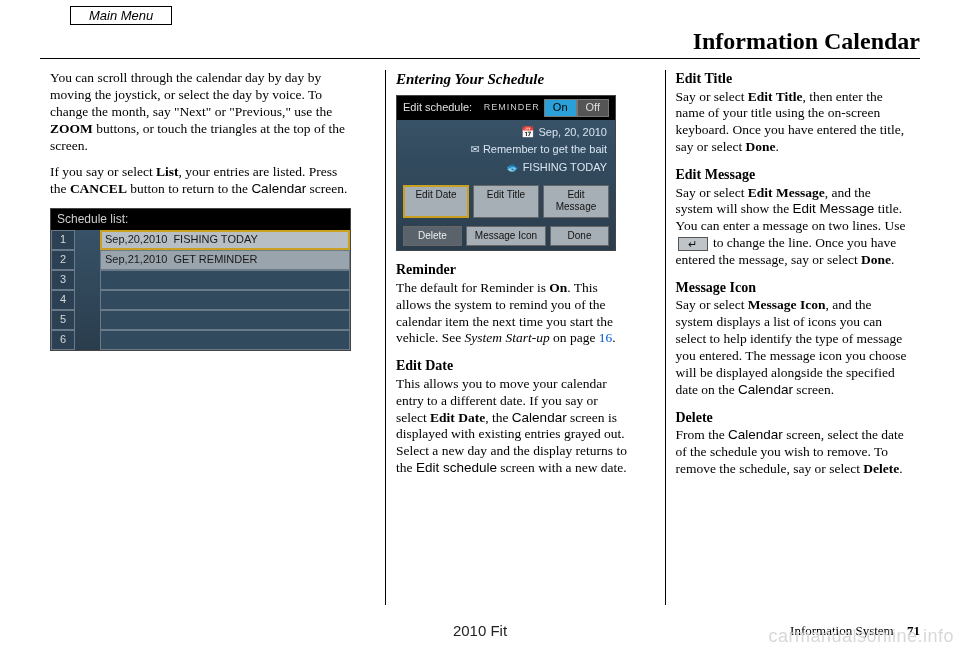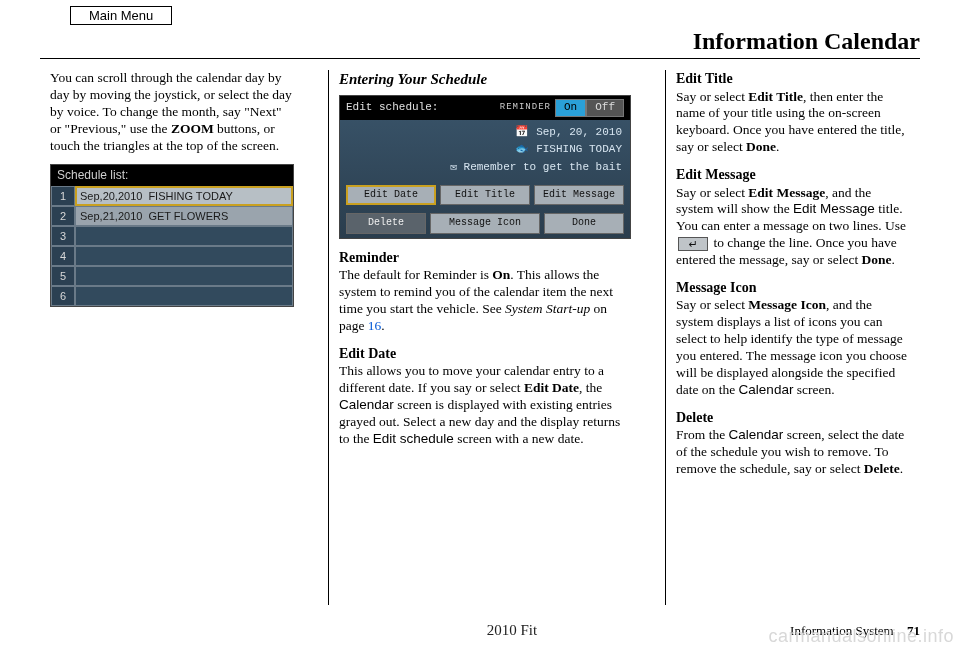--- a/index.html
+++ b/index.html
@@ -14,20 +14,21 @@
   }
   .main-menu-btn {
     position: absolute;
     top: 6px;
     left: 70px;
     border: 1px solid #000;
     padding: 1px 18px;
     font-family: Arial, sans-serif;
     font-size: 13px;
     background: #fff;
+    font-style: italic;
   }
   .page-title {
     position: absolute;
     top: 28px;
     right: 40px;
     font-size: 24px;
     font-weight: bold;
     font-family: "Times New Roman", Times, serif;
   }
   .hr {
@@ -66,21 +67,21 @@
     margin-top: 6px;
     margin-bottom: 1px;
   }
   .bold { font-weight: bold; }
   .italic { font-style: italic; }
   .sans { font-family: Arial, sans-serif; }
   .link { color: #0057d6; }
 
   
   .nav-shot {
-    width: 244px;
+    width: 301px;
     margin: 6px 0 10px;
     background: linear-gradient(#3a556b,#2a3d4d);
     border: 1px solid #444;
     font-family: Verdana, Arial, sans-serif;
     color: #e0e0e0;
   }
   .nav-shot .hdr {
     background: #000;
     color: #cfcfcf;
     padding: 3px 6px;
@@ -89,32 +90,32 @@
   .nav-shot .list { display:flex; }
   .nav-shot .nums { width: 24px; }
   .nav-shot .nums div, .nav-shot .rows .row {
     height: 20px;
     border: 1px solid #6a7a88;
     display:flex; align-items:center; justify-content:center;
     font-size: 11px;
   }
   .nav-shot .nums div { background:#2b4052; color:#d8d8d8; }
   .nav-shot .rows { flex:1; }
-  .nav-shot .rows .row { justify-content:flex-start; padding-left:4px; background:#9aa4ad; color:#1a1a1a; }
+  .nav-shot .rows .row { justify-content:flex-start; padding-left:4px; background:#9aa4ad; color:#1a1a1a;margin-left:25px; }
   .nav-shot .rows .row.sel { background:#b7bfc5; outline:2px solid #c9a020; outline-offset:-2px; }
   .nav-shot .rows .row.empty { background:#324a5d; }
   .nav-shot .rows .row span.date { margin-right:6px; }
 
   
   .edit-shot {
-    width: 292px;
+    width: 220px;
     margin: 6px 0 10px;
     background: linear-gradient(#3a556b,#2a3d4d);
     border:1px solid #444;
-    font-family: Liberation Mono, monospace;
+    font-family: Liberation Sans, sans-serif;
     color:#e0e0e0;
     font-size:11px;
   }
   .edit-shot .top {
     background:#000;
     padding:3px 6px;
     display:flex; align-items:center; justify-content:space-between;
   }
   .edit-shot .rm { display:flex; gap:0; align-items:center; }
   .edit-shot .rm span.lbl { font-size:9px; color:#ccc; letter-spacing:1px; margin-right:4px;}
@@ -145,24 +146,23 @@
     content:"↵";
     position:absolute; left:0; right:0; text-align:center;
     font-size:11px; line-height:13px; color:#111;
   }
 
   .footer-left {
     position:absolute;
     bottom:16px;
     left:50%;
     transform:translateX(-50%);
-    font-family: Liberation Serif, serif;
+    font-family: Liberation Sans, sans-serif;
     font-size:15px;
     color:#222;
-    margin-left:32px;
   }
   .footer-right {
     position:absolute;
     bottom:16px;
     right:40px;
     font-size:13px;
   }
   .footer-right .pg { font-weight:bold; margin-left:10px;font-family:Liberation Serif, serif; }
   .watermark {
     position:absolute;
@@ -180,41 +180,44 @@
 <button class="main-menu-btn">Main Menu</button>
 
 <div class="page-title">Information Calendar</div>
 <div class="hr"></div>
 
 <div class="columns">
 
   <div class="col">
     <p>
       <span>You can scroll through the calendar day by day by moving the joystick, or select the day by voice. To change the month, say "Next" or "Previous," use the </span><span class="bold">ZOOM</span><span> buttons, or touch the triangles at the top of the screen.</span>
+    </p>
+    <p>
+      <span>If you say or select </span><span class="bold">List</span><span>, your entries are listed. Press the </span><span class="bold">CANCEL</span><span> button to return to the </span><span class="sans">Calendar</span><span> screen.</span>
     </p>
 
     <div class="nav-shot">
       <div class="hdr">Schedule list:</div>
       <div class="list">
         <div class="nums">
           <div>1</div>
           <div>2</div>
           <div>3</div>
           <div>4</div>
           <div>5</div>
           <div>6</div>
         </div>
         <div class="rows">
           <div class="row sel">
               <span class="date">Sep,20,2010</span>
               <span>FISHING TODAY</span>
             </div>
           <div class="row">
               <span class="date">Sep,21,2010</span>
-              <span>GET FLOWERS</span>
+              <span>GET REMINDER</span>
             </div>
           <div class="row empty"></div>
           <div class="row empty"></div>
           <div class="row empty"></div>
           <div class="row empty"></div>
         </div>
       </div>
     </div>
   </div>
 
@@ -225,22 +228,22 @@
       <div class="top">
         <span>Edit schedule:</span>
         <span class="rm">
           <span class="lbl">REMINDER</span>
           <span class="pill on">On</span>
           <span class="pill off">Off</span>
         </span>
       </div>
       <div class="lines">
         <div>📅 <span>Sep, 20, 2010</span></div>
+        <div>✉ <span>Remember to get the bait</span></div>
         <div>🐟 <span>FISHING TODAY</span></div>
-        <div>✉ <span>Remember to get the bait</span></div>
       </div>
       <div class="btnrow">
         <div class="btn sel">Edit Date</div>
         <div class="btn">Edit Title</div>
         <div class="btn">Edit Message</div>
       </div>
       <div class="btnrow">
         <div class="btn dark">Delete</div>
         <div class="btn" style="flex:1.4">Message Icon</div>
         <div class="btn">Done</div>

